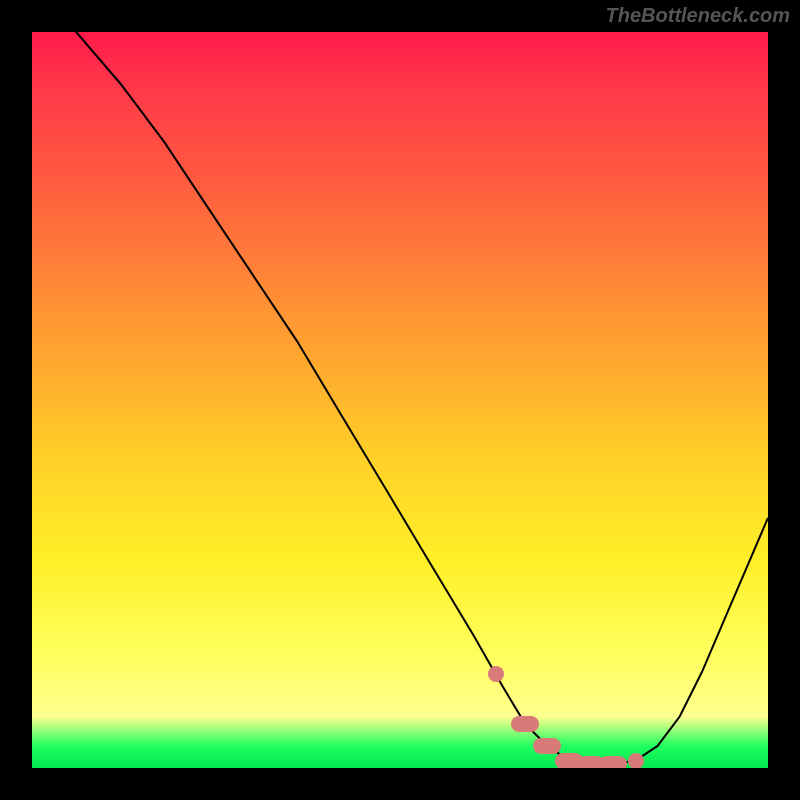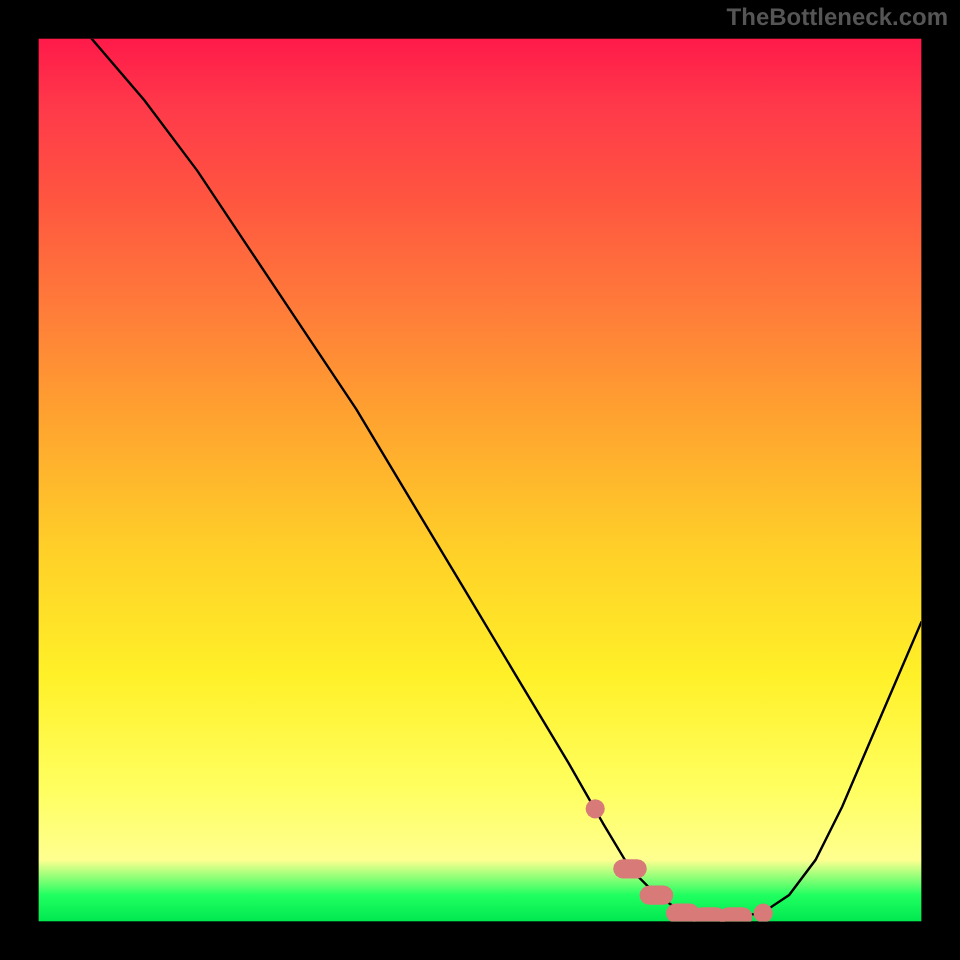--- a/index.html
+++ b/index.html
@@ -12,20 +12,21 @@
     font-family: Arial, sans-serif;
   }
   .watermark {
     position: absolute;
     top: 4px;
     right: 10px;
     color: #555;
     font-size: 20px;
     font-weight: bold;
     z-index: 10;
+    font-style: italic;
   }
   .plot-area {
     position: absolute;
     left: 32px;
     top: 32px;
     width: 736px;
     height: 736px;
     overflow: hidden;
   }
   .gradient-bg {

